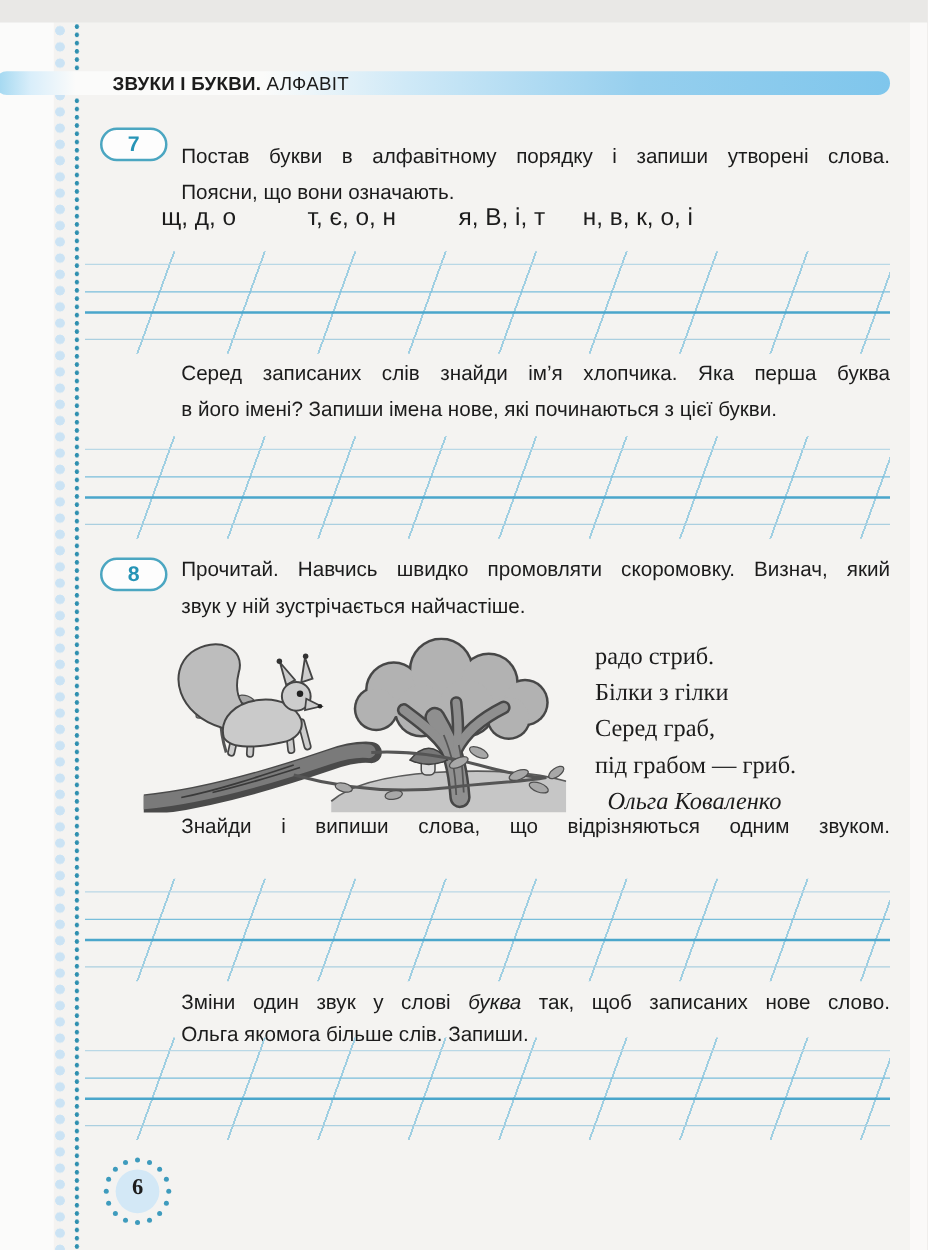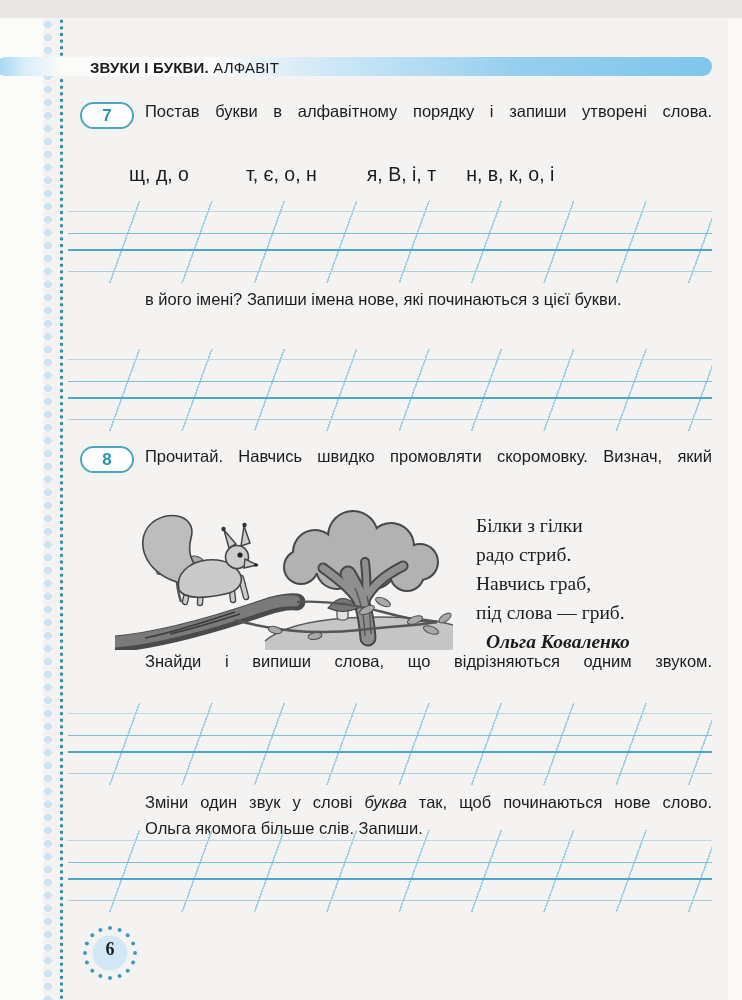--- a/index.html
+++ b/index.html
@@ -47,21 +47,21 @@
   .ruled i{position:absolute;left:0;width:644px;display:block;}
   .ruled .l1{top:10px;height:1px;background:#b9d8e6;}
   .ruled .l2{top:32px;height:1.4px;background:#79bedb;}
   .ruled .l3{top:48px;height:2.4px;background:#4aa6cb;}
   .ruled .l4{top:70px;height:1px;background:#aacfe0;}
   .illu{position:absolute;left:115px;top:492px;}
   .poem{
     position:absolute;left:476px;top:493px;width:250px;
     font-family:"Liberation Serif","DejaVu Serif",serif;font-size:19.5px;line-height:29px;
   }
-  .poem .author{font-style:italic;padding-left:10px;font-weight:bold;}
+  .poem .author{font-style:italic;padding-left:10px;}
   .pnum{position:absolute;left:82px;top:907px;width:56px;height:56px;}
   .pnum .n{
     position:absolute;left:0;top:14px;width:56px;text-align:center;
     font-family:"Liberation Serif","DejaVu Serif",serif;font-weight:bold;font-size:18px;color:#1d1d1d;
   }
   .it{font-style:italic;}
 </style>
 </head>
 <body>
 
@@ -72,51 +72,54 @@
   <div class="dots-small"></div>
 
   <div class="hbar"></div>
   <div class="hbar-title">
     <span class="b">ЗВУКИ І БУКВИ.</span><span> АЛФАВІТ</span>
   </div>
 
   <div class="badge" style="left:80px;top:84px;">
     <span>7</span>
   </div>
-  <div class="para" style="top:79px;">
+  <div class="para" style="top:93px;">
     <div class="jline">Постав букви в алфавітному порядку і запиши утворені слова.</div>
+    <div>Поясни, що вони означають.</div>
   </div>
 
   <div class="letters">
     <span class="lg1">щ, д, о</span><span class="lg2">т, є, о, н</span><span class="lg3">я, В, і, т</span><span>н, в, к, о, і</span>
   </div>
 
   <div class="ruled" style="top:183px;">
     <i class="l1"></i>
       <i class="l2"></i>
       <i class="l3"></i>
       <i class="l4"></i>
   </div>
 
   <div class="para" style="top:267px;">
+    <div class="jline">Серед записаних слів знайди ім’я хлопчика. Яка перша буква</div>
     <div>в його імені? Запиши імена нове, які починаються з цієї букви.</div>
   </div>
 
   <div class="ruled" style="top:331px;">
     <i class="l1"></i>
       <i class="l2"></i>
       <i class="l3"></i>
       <i class="l4"></i>
   </div>
 
   <div class="badge" style="left:80px;top:428px;">
     <span>8</span>
   </div>
   <div class="para" style="top:424px;">
     <div class="jline">Прочитай. Навчись швидко промовляти скоромовку. Визнач, який</div>
+    <div>звук у ній зустрічається найчастіше.</div>
   </div>
 
   <svg class="illu" width="338" height="140" viewBox="0 0 338 140">
 
     <g>
       <path d="M150 140 L150 131 Q172 112 232 108 Q302 104 338 115 L338 140 Z" fill="#c6c6c6"></path>
       <path d="M150 131 Q172 112 232 108 Q302 104 338 115" fill="none" stroke="#5a5a5a" stroke-width="1.4"></path>
     </g>
 
     <g>
@@ -186,40 +189,40 @@
       <circle cx="108.5" cy="19" r="2.2" fill="#333"></circle>
         <circle cx="129.5" cy="15" r="2.2" fill="#333"></circle>
       <circle cx="122" cy="47" r="11.5" fill="#cdcdcd" stroke="#454545" stroke-width="1.6"></circle>
       <path d="M130 49 L142 55 L129 58 Z" fill="#cdcdcd" stroke="#454545" stroke-width="1.4"></path>
       <circle cx="125" cy="45" r="2.6" fill="#222"></circle>
       <circle cx="141" cy="55" r="1.8" fill="#222"></circle>
     </g>
   </svg>
 
   <div class="poem">
+    <div>радо стриб.</div>
     <div>Білки з гілки</div>
-    <div>радо стриб.</div>
-    <div>Навчись граб,</div>
-    <div>під слова — гриб.</div>
+    <div>Серед граб,</div>
+    <div>під грабом — гриб.</div>
     <div class="author">Ольга Коваленко</div>
   </div>
 
   <div class="para" style="top:630px;line-height:27px;">
     <div class="jline">Знайди і випиши слова, що відрізняються одним звуком.</div>
   </div>
 
   <div class="ruled" style="top:685px;">
     <i class="l1"></i>
       <i class="l2"></i>
       <i class="l3"></i>
       <i class="l4"></i>
   </div>
 
   <div class="para" style="top:771px;line-height:26px;">
-    <div class="jline"><span>Зміни один звук у слові </span><span class="it">буква</span><span> так, щоб починаються нове слово.</span></div>
+    <div class="jline"><span>Зміни один звук у слові </span><span class="it">буква</span><span> так, щоб записаних нове слово.</span></div>
     <div>Ольга якомога більше слів. Запиши.</div>
   </div>
 
   <div class="ruled" style="top:812px;">
     <i class="l1"></i>
       <i class="l2"></i>
       <i class="l3"></i>
       <i class="l4"></i>
   </div>
 

